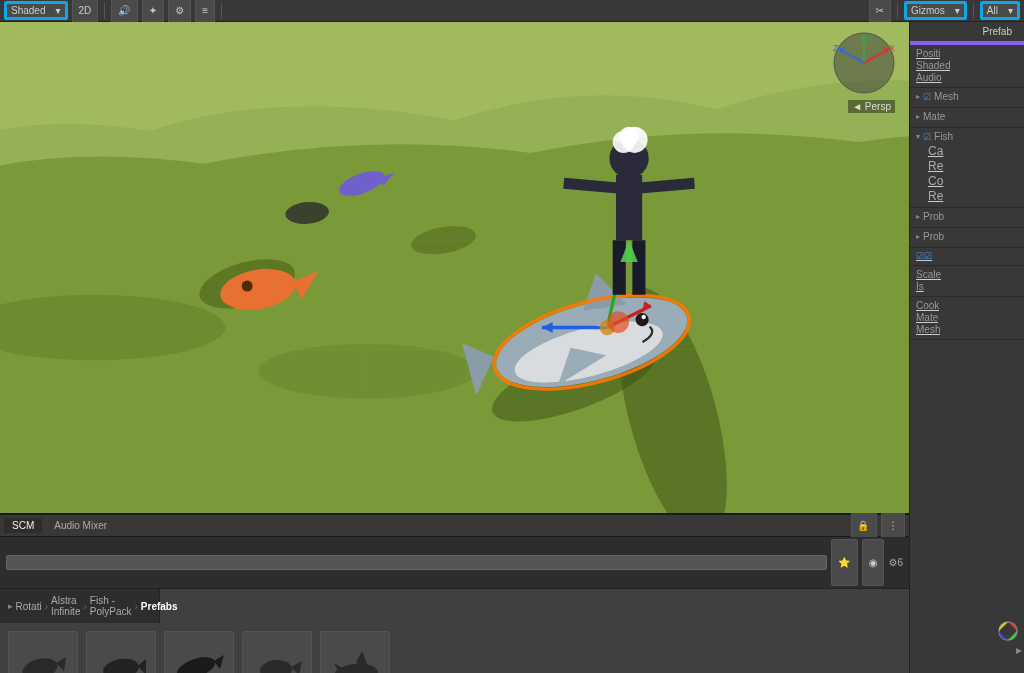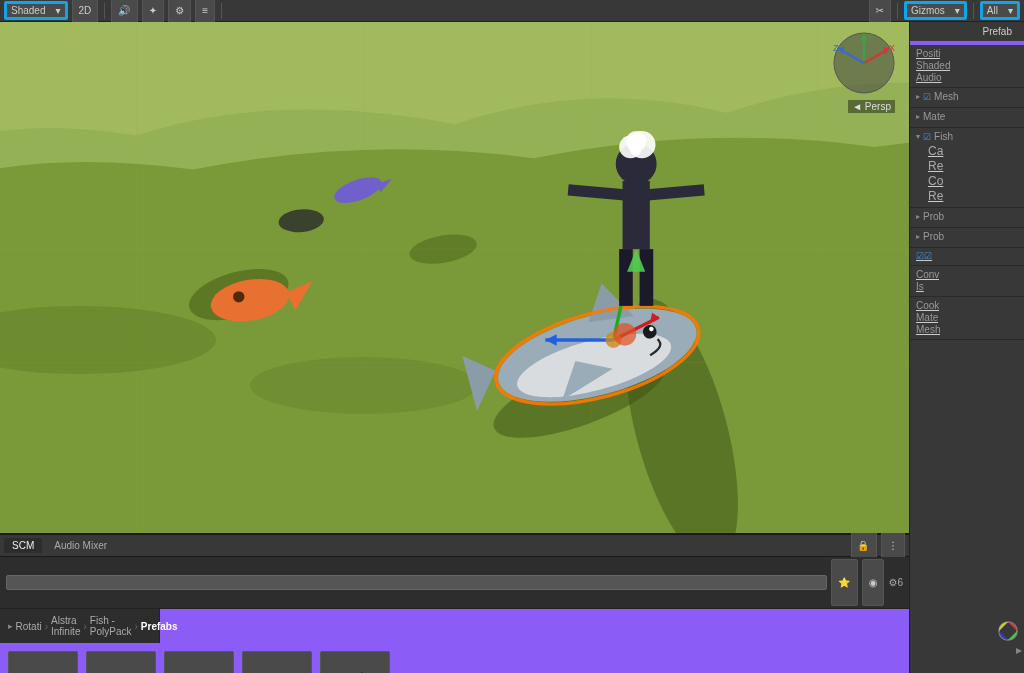--- a/index.html
+++ b/index.html
@@ -60,22 +60,22 @@
 
     
     #terrain-bg {
       position: absolute;
       top: 0; left: 0;
       width: 100%; height: 100%;
     }
 
     
     #bottom-panel {
-      height: 140px;
-      background: #8b5cf6;
+      height: 160px;
+      background: #404040;
       border-top: 2px solid #1a1a1a;
       display: flex;
       flex-direction: column;
     }
 
     #bottom-tabs {
       height: 22px;
       background: #383838;
       display: flex;
       align-items: center;
@@ -565,21 +565,21 @@
 
     <div class="right-section">
       <div class="right-row">
         <span class="check-blue">☑</span>
         <span class="check-blue">☑</span>
       </div>
     </div>
 
     <div class="right-section">
       <div class="right-row">
-        <span class="right-label">Conv</span>
+        <span class="right-label">Scale</span>
       </div>
       <div class="right-row">
         <span class="right-label">Is</span>
       </div>
     </div>
 
     <div class="right-section">
       <div class="right-row">
           <span class="right-label">Cook</span>
         </div>

